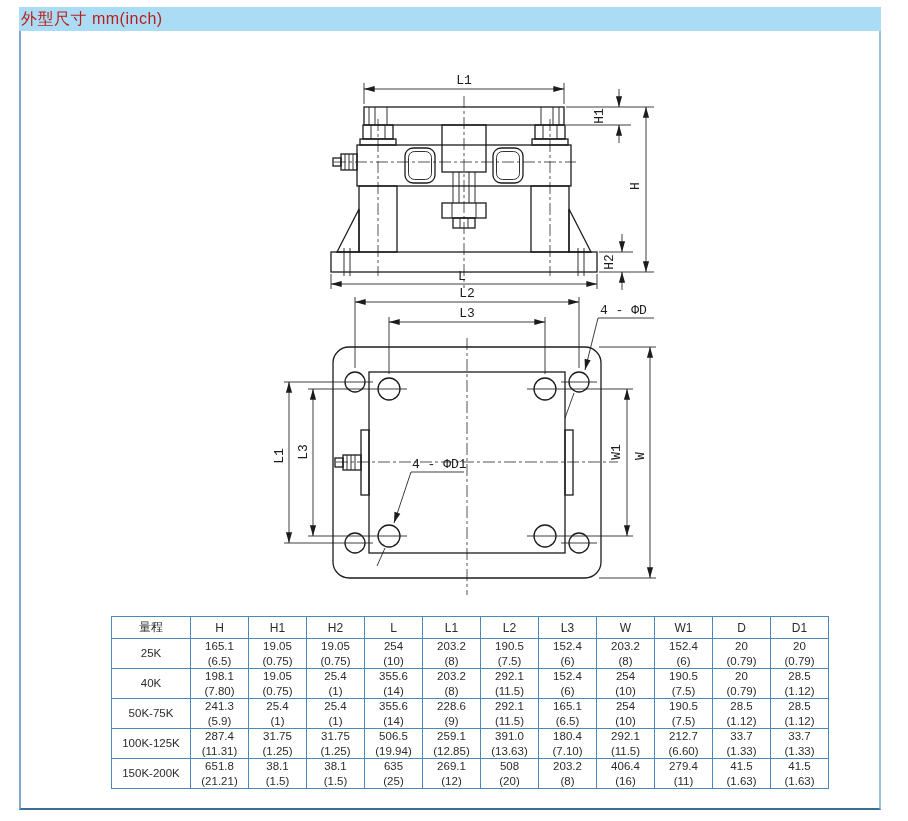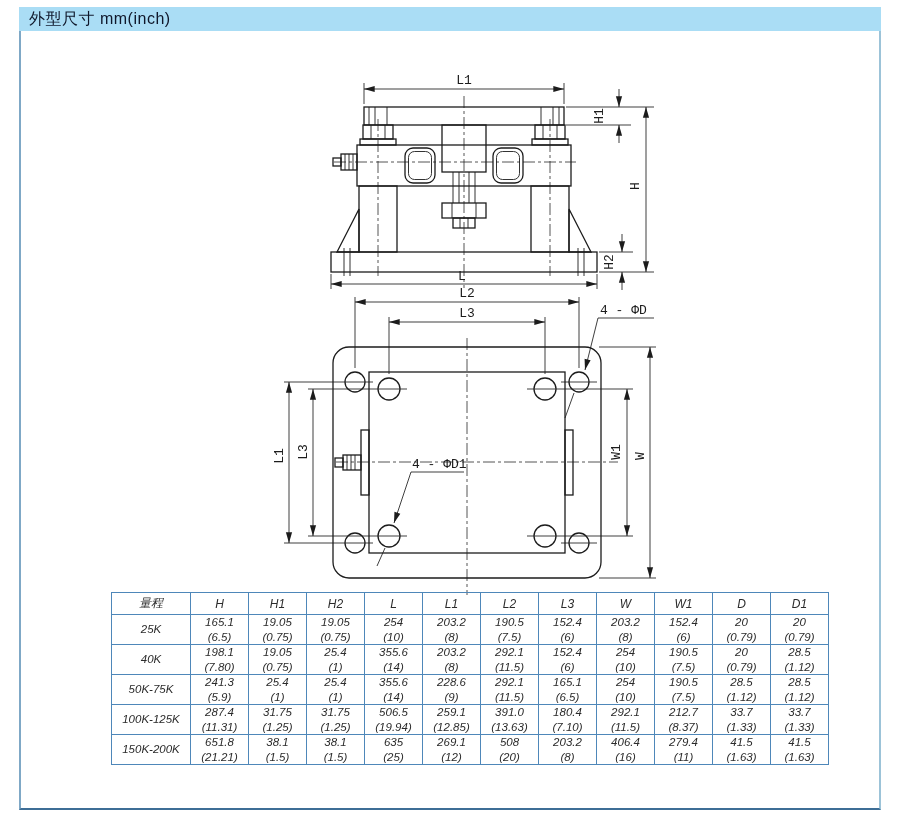--- a/index.html
+++ b/index.html
@@ -1,35 +1,35 @@
 <!DOCTYPE html>
 <html><head>
 <meta charset="utf-8">
 <style>
   html,body{margin:0;padding:0;background:#ffffff;}
   body{width:908px;height:821px;position:relative;overflow:hidden;
        font-family:"Liberation Sans",sans-serif;}
   .title-bar{position:absolute;left:19px;top:7px;width:862px;height:24px;
        background:#aaddf5;z-index:2;}
-  .title-bar span{display:block;line-height:24px;font-size:16px;color:#0f172a;
-       padding-left:10px;letter-spacing:0.5px;}
+  .title-bar span{display:block;line-height:24px;font-size:16px;color:#b91c1c;
+       padding-left:2px;letter-spacing:0.5px;}
   .content-box{position:absolute;left:19px;top:30px;width:858px;height:777px;
        background:#ffffff;border:2px solid #7fa8c6;border-top:1px solid #5d93b8;
        border-bottom-color:#3e6e96;border-right-color:#9cc3d8;z-index:0;}
   svg.drawing{position:absolute;left:0;top:0;z-index:1;}
   
   .ol{stroke:#1c1c1c;stroke-width:1.3;fill:none;}
   .tl{stroke:#1c1c1c;stroke-width:0.9;fill:none;}
   .dl{stroke:#1c1c1c;stroke-width:0.85;fill:none;}
   .cl{stroke:#1c1c1c;stroke-width:0.75;fill:none;stroke-dasharray:12 3 3 3;}
   text.cad{font-family:"Liberation Mono",monospace;font-size:13px;fill:#1c1c1c;}
   
-  .dim-table{position:absolute;left:111px;top:592px;z-index:1;
+  .dim-table{position:absolute;left:111px;top:616px;z-index:1;
        border-collapse:collapse;table-layout:fixed;
-       font-family:"Liberation Sans",sans-serif;font-size:11.5px;color:#2b2b2b;font-style:italic;}
+       font-family:"Liberation Sans",sans-serif;font-size:11.5px;color:#2b2b2b;}
   .dim-table th,.dim-table td{border:1.4px solid #4e87b9;text-align:center;
        padding:0;overflow:hidden;}
   .dim-table th{height:21px;font-weight:normal;font-size:12px;}
   .dim-table td{height:29px;line-height:1.22;}
   .dim-table .c0{width:78px;}
   .dim-table .c{width:57px;}
 </style>
 </head>
 <body>
 
@@ -442,21 +442,21 @@
         <td class="c">
           <div>180.4</div>
           <div>(7.10)</div>
         </td>
         <td class="c">
           <div>292.1</div>
           <div>(11.5)</div>
         </td>
         <td class="c">
           <div>212.7</div>
-          <div>(8.37)</div>
+          <div>(6.60)</div>
         </td>
         <td class="c">
           <div>33.7</div>
           <div>(1.33)</div>
         </td>
         <td class="c">
           <div>33.7</div>
           <div>(1.33)</div>
         </td>
       </tr>

